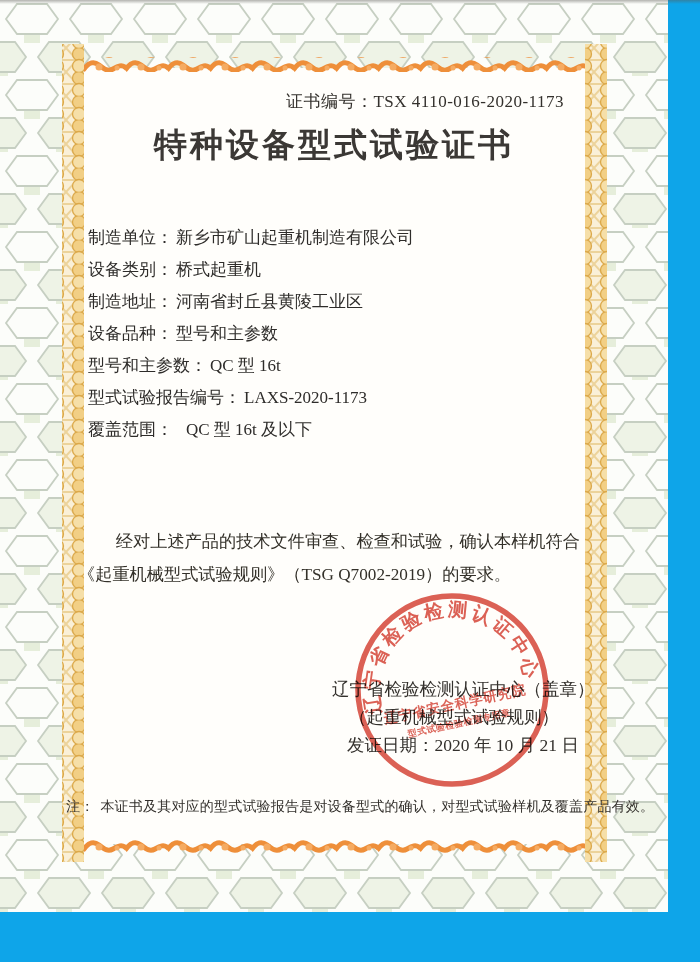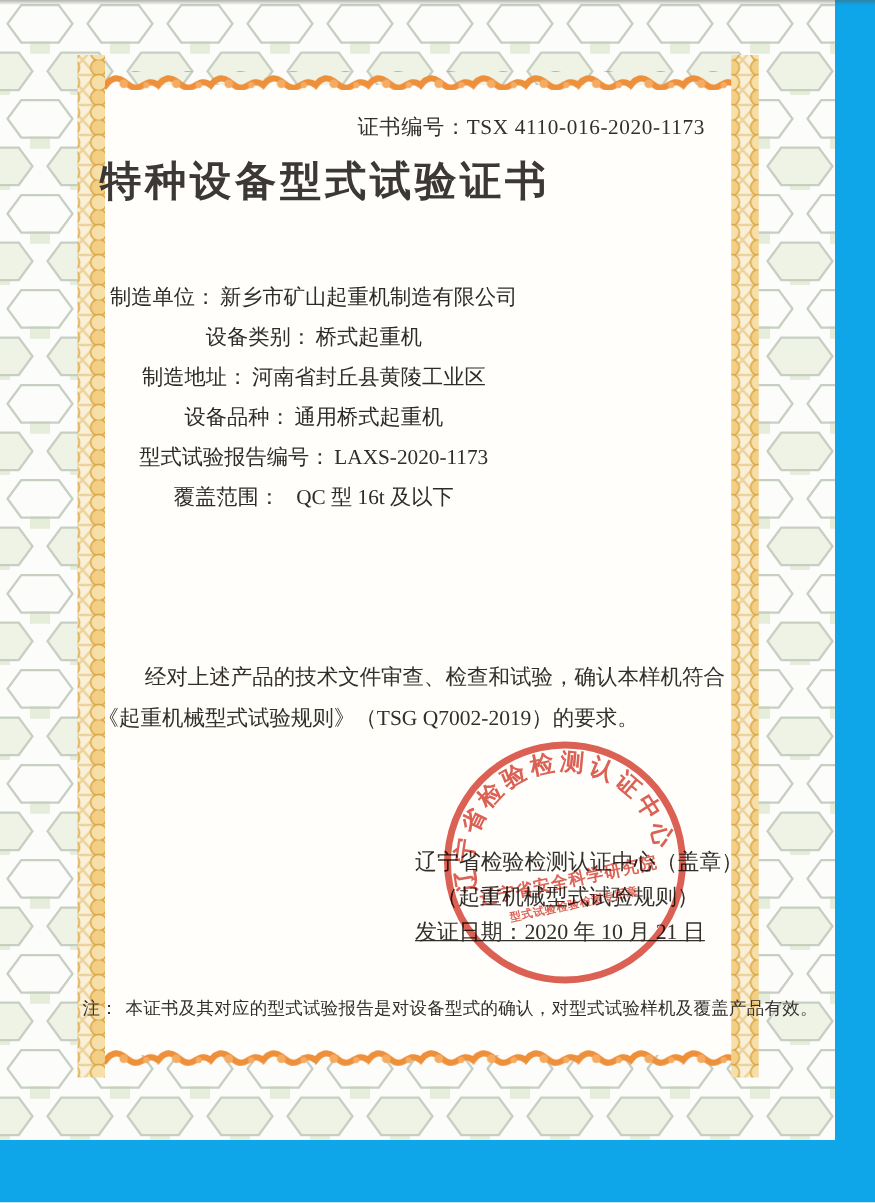--- a/index.html
+++ b/index.html
@@ -5,40 +5,40 @@
   html,body{margin:0;padding:0;background:#ffffff;}
   .page{
     position:relative;width:700px;height:962px;background:#0ea5e9;overflow:hidden;
     font-family:"Liberation Serif","DejaVu Serif",serif;color:#2e2c2a;
   }
   .bg-svg{position:absolute;left:0;top:0;display:block;}
   .scan-shadow{position:absolute;left:0;top:0;width:700px;height:4px;
     background:linear-gradient(to bottom,rgba(90,90,85,.45),rgba(90,90,85,0));}
   .cert-no{position:absolute;top:90px;right:136px;font-size:17px;letter-spacing:.5px;color:#33302c;}
   .title{
-    position:absolute;top:123px;left:80px;width:508px;
+    position:absolute;top:123px;left:80px;width:508px;text-align:center;
     font-family:"Liberation Sans","DejaVu Sans",sans-serif;font-weight:bold;
     font-size:33px;letter-spacing:3px;color:#3b3835;
   }
   .subtitle{
     position:absolute;top:166px;left:80px;width:508px;text-align:center;
     font-weight:bold;font-size:21px;letter-spacing:1px;color:#3b3835;
   }
-  .fields{position:absolute;left:88px;top:222px;text-align:center;}
+  .fields{position:absolute;left:88px;top:222px;}
   .row{height:32px;line-height:32px;font-size:17px;white-space:nowrap;}
   .row .value{margin-left:3px;}
   .row.row-last .value{margin-left:13px;}
   .statement{
     position:absolute;left:78px;top:508px;width:506px;
     font-size:17.2px;line-height:33px;text-indent:2.2em;color:#333029;
   }
   .issuer-line{position:absolute;font-size:17.5px;white-space:nowrap;color:#33302c;}
   .issuer-1{left:332px;top:677px;}
   .issuer-2{left:349px;top:705px;}
-  .issuer-3{left:332px;top:733px;text-decoration:underline;}
+  .issuer-3{left:347px;top:733px;}
   .note{position:absolute;left:66px;top:798px;font-size:14px;white-space:nowrap;letter-spacing:.2px;color:#33302c;}
   .note .note-label{margin-right:6px;}
   .seal{
     position:absolute;left:350px;top:588px;width:204px;height:204px;
     mix-blend-mode:multiply;opacity:.88;transform:rotate(-12deg);
   }
 </style>
 </head>
 <body>
 
@@ -81,21 +81,22 @@
   <div class="scan-shadow"></div>
 
   <div class="cert-no"><span>证书编号：</span><span>TSX 4110-016-2020-1173</span></div>
 
   <div class="title">特种设备型式试验证书</div>
 
   <div class="fields">
     <div class="row"><span class="label">制造单位：</span><span class="value">新乡市矿山起重机制造有限公司</span></div>
     <div class="row"><span class="label">设备类别：</span><span class="value">桥式起重机</span></div>
     <div class="row"><span class="label">制造地址：</span><span class="value">河南省封丘县黄陵工业区</span></div>
-    <div class="row"><span class="label">设备品种：</span><span class="value">通用桥式起重机</span></div>
+    <div class="row"><span class="label">设备品种：</span><span class="value">型号和主参数</span></div>
+    <div class="row"><span class="label">型号和主参数：</span><span class="value">QC 型 16t</span></div>
     <div class="row"><span class="label">型式试验报告编号：</span><span class="value">LAXS-2020-1173</span></div>
     <div class="row row-last"><span class="label">覆盖范围：</span><span class="value">QC 型 16t 及以下</span></div>
   </div>
 
   <p class="statement">经对上述产品的技术文件审查、检查和试验，确认本样机符合《起重机械型式试验规则》（TSG Q7002-2019）的要求。</p>
 
   <div class="issuer-line issuer-1">辽宁省检验检测认证中心（盖章）</div>
   <div class="issuer-line issuer-2">（起重机械型式试验规则）</div>
   <div class="issuer-line issuer-3">发证日期：2020 年 10 月 21 日</div>
 

